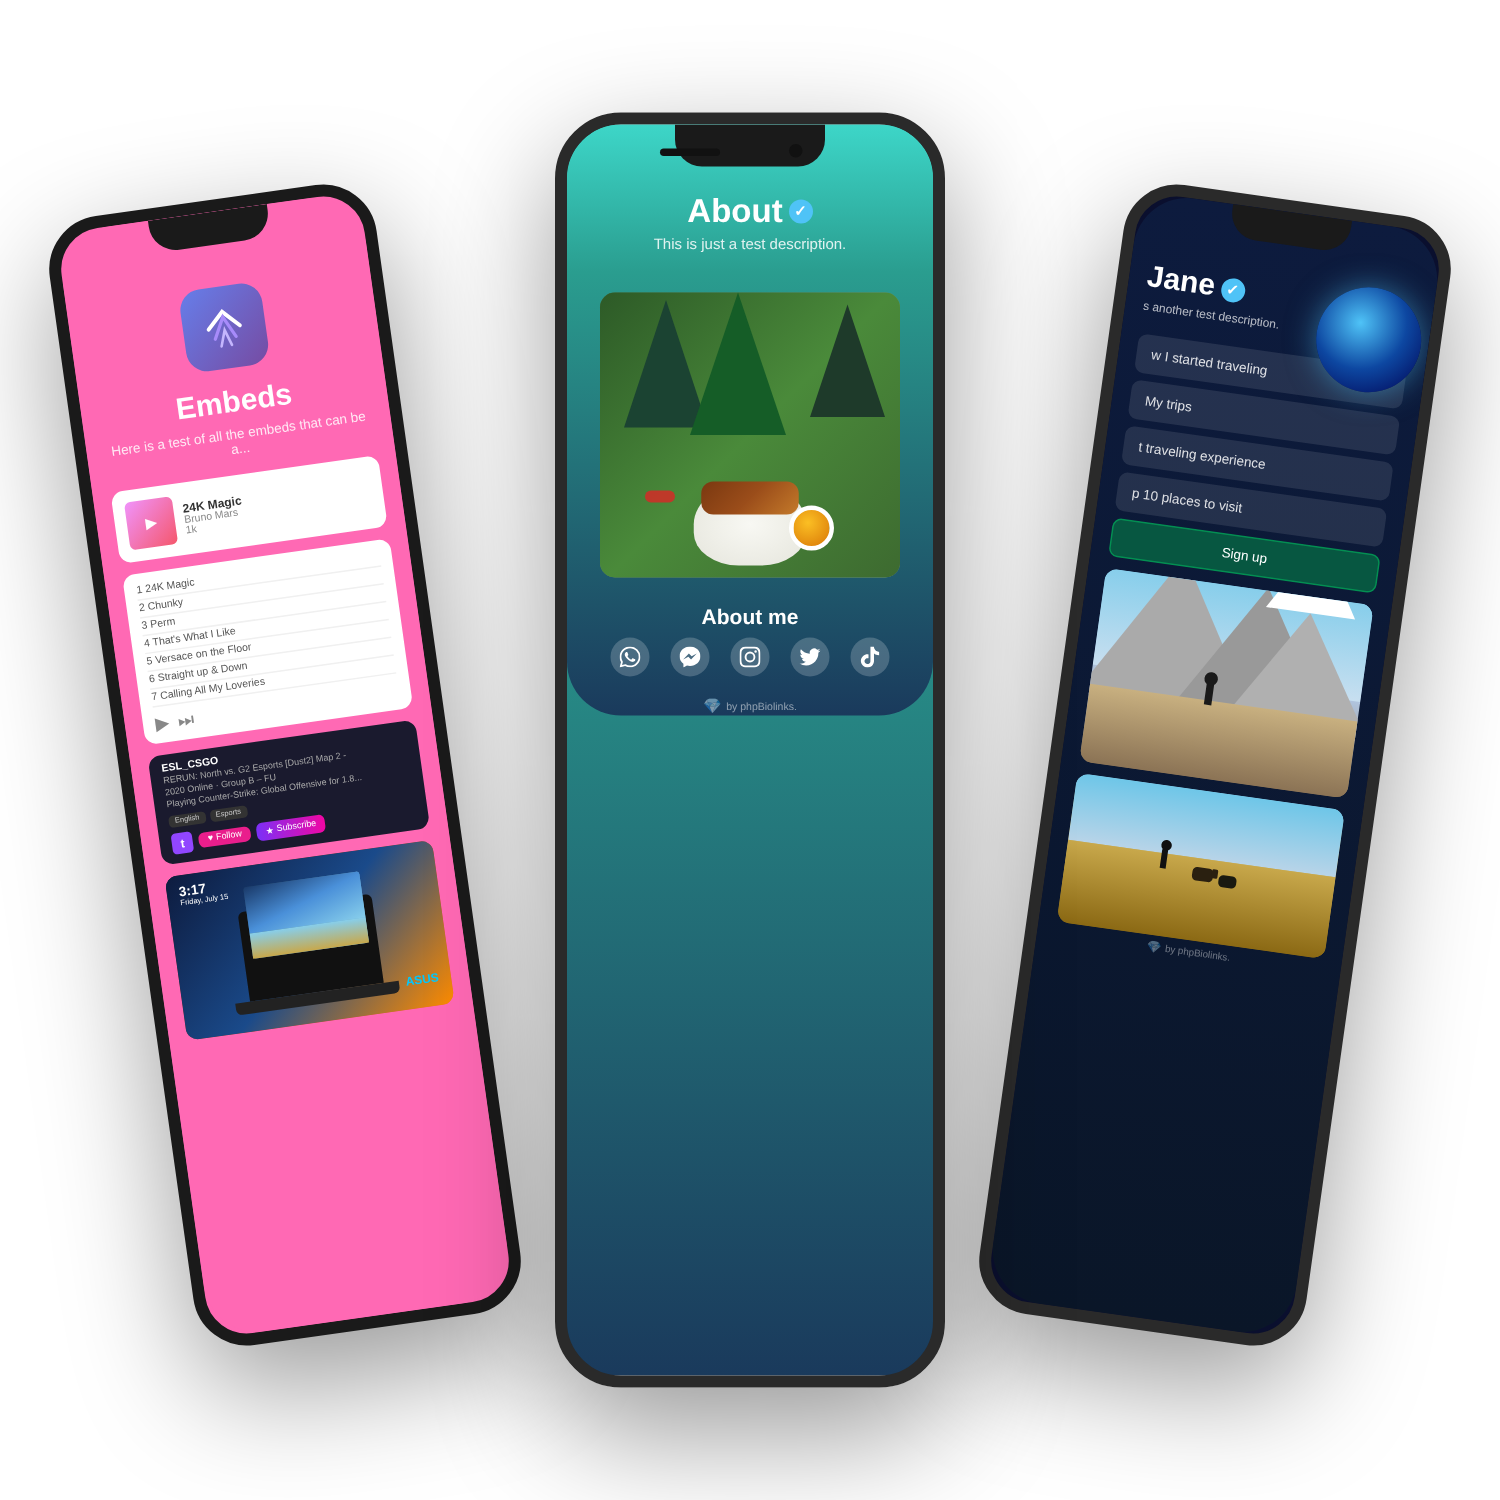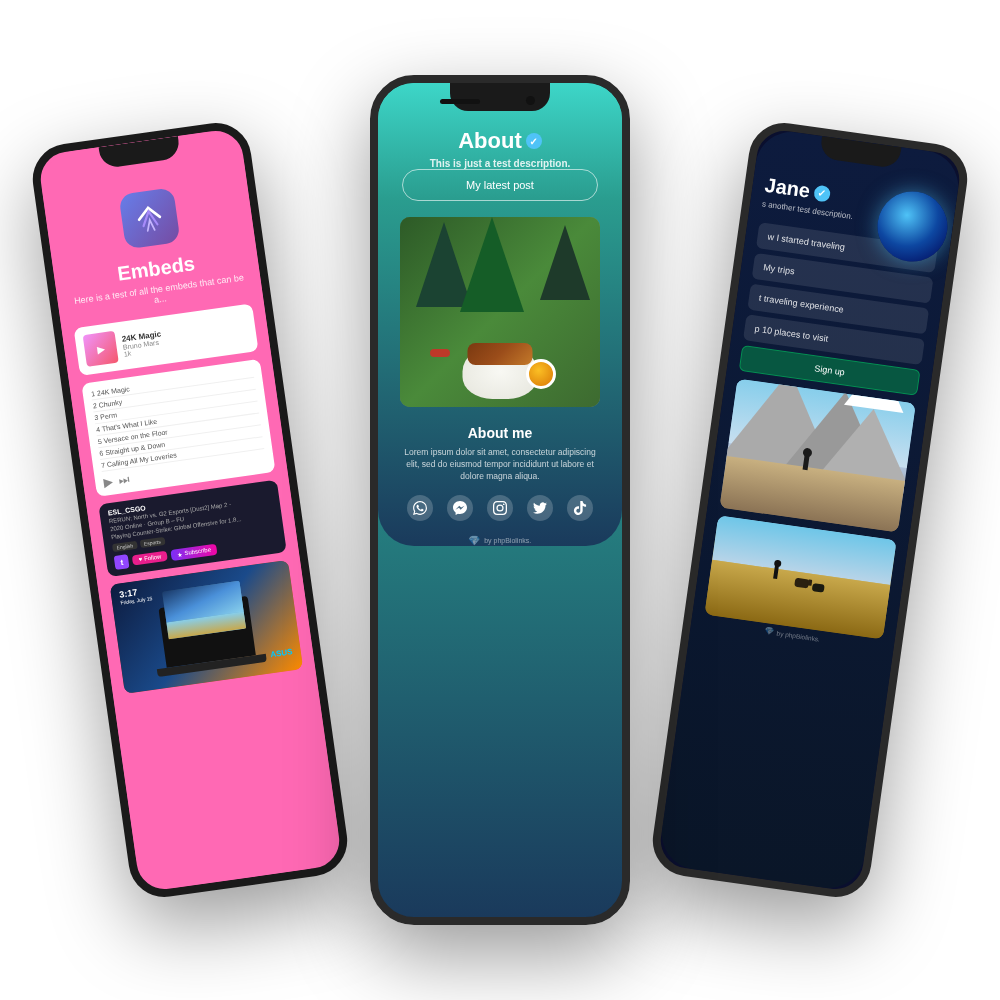--- a/index.html
+++ b/index.html
@@ -318,21 +318,21 @@
       display: inline-flex;
       align-items: center;
       justify-content: center;
       color: white;
       font-size: 10px;
     }
 
     .center-desc {
       color: rgba(255,255,255,0.85);
       font-size: 10px;
-      font-weight: bold;
+      margin-bottom: 18px;
     }
 
     .center-btn {
       width: 80%;
       background: transparent;
       border: 1.5px solid rgba(255,255,255,0.6);
       border-radius: 25px;
       color: white;
       font-size: 11px;
       padding: 9px;
@@ -687,21 +687,20 @@
     <div style="position:absolute;top:13px;left:50%;transform:translateX(26px);width:9px;height:9px;background:#111;border-radius:50%;z-index:15;"></div>
 
     <div class="phone-screen center-screen">
 
       <div class="center-name">
         <span>About</span>
         <div class="verify-icon">✓</div>
       </div>
       <div class="center-desc">This is just a test description.</div>
 
-      <button class="center-btn">My latest post</button>
 
       <div class="food-image">
         <div class="food-plate">
 
           <div style="position:absolute;top:0;left:0;right:0;bottom:0;background:linear-gradient(135deg,#2d5a27 0%,#4a8a3a 50%,#3d6a30 100%);"></div>
 
           <div style="position:absolute;top:5px;left:8%;width:0;height:0;border-left:28px solid transparent;border-right:28px solid transparent;border-bottom:85px solid #1b4332;"></div>
           <div style="position:absolute;top:0;left:30%;width:0;height:0;border-left:32px solid transparent;border-right:32px solid transparent;border-bottom:95px solid #155d27;"></div>
           <div style="position:absolute;top:8px;right:5%;width:0;height:0;border-left:25px solid transparent;border-right:25px solid transparent;border-bottom:75px solid #1e3a2a;"></div>
 
@@ -709,21 +708,20 @@
 
           <div style="position:absolute;bottom:42px;left:50%;transform:translateX(-50%);width:65px;height:22px;background:linear-gradient(135deg,#7a3810,#9b4d1a,#c47a2a);border-radius:8px;"></div>
 
           <div style="position:absolute;bottom:18px;right:22%;width:30px;height:30px;border-radius:50%;background:radial-gradient(circle at 40% 35%,#fbbf24,#d97706);border:3px solid white;"></div>
 
           <div style="position:absolute;bottom:50px;left:15%;width:20px;height:8px;background:#dc2626;border-radius:4px;opacity:0.8;"></div>
         </div>
       </div>
 
       <div class="center-about-title">About me</div>
-      <div class="center-about-text">Lorem ipsum dolor sit amet, consectetur adipiscing elit, sed do eiusmod tempor incididunt ut labore et dolore magna aliqua.</div>
 
       <div class="social-icons">
         <div class="social-icon" title="WhatsApp">
           <svg width="14" height="14" viewBox="0 0 24 24" fill="white">
               <path d="M17.472 14.382c-.297-.149-1.758-.867-2.03-.967-.273-.099-.471-.148-.67.15-.197.297-.767.966-.94 1.164-.173.199-.347.223-.644.075-.297-.15-1.255-.463-2.39-1.475-.883-.788-1.48-1.761-1.653-2.059-.173-.297-.018-.458.13-.606.134-.133.298-.347.446-.52.149-.174.198-.298.298-.497.099-.198.05-.371-.025-.52-.075-.149-.669-1.612-.916-2.207-.242-.579-.487-.5-.669-.51-.173-.008-.371-.01-.57-.01-.198 0-.52.074-.792.372-.272.297-1.04 1.016-1.04 2.479 0 1.462 1.065 2.875 1.213 3.074.149.198 2.096 3.2 5.077 4.487.709.306 1.262.489 1.694.625.712.227 1.36.195 1.871.118.571-.085 1.758-.719 2.006-1.413.248-.694.248-1.289.173-1.413-.074-.124-.272-.198-.57-.347m-5.421 7.403h-.004a9.87 9.87 0 01-5.031-1.378l-.361-.214-3.741.982.998-3.648-.235-.374a9.86 9.86 0 01-1.51-5.26c.001-5.45 4.436-9.884 9.888-9.884 2.64 0 5.122 1.03 6.988 2.898a9.825 9.825 0 012.893 6.994c-.003 5.45-4.437 9.884-9.885 9.884m8.413-18.297A11.815 11.815 0 0012.05 0C5.495 0 .16 5.335.157 11.892c0 2.096.547 4.142 1.588 5.945L.057 24l6.305-1.654a11.882 11.882 0 005.683 1.448h.005c6.554 0 11.89-5.335 11.893-11.893a11.821 11.821 0 00-3.48-8.413z"></path>
             </svg>
         </div>
         <div class="social-icon" title="Messenger">
           <svg width="14" height="14" viewBox="0 0 24 24" fill="white">
               <path d="M12 0C5.373 0 0 4.974 0 11.111c0 3.498 1.744 6.614 4.469 8.654V24l4.088-2.242c1.092.3 2.246.464 3.443.464 6.627 0 12-4.975 12-11.111S18.627 0 12 0zm1.191 14.963l-3.055-3.26-5.963 3.26L10.732 8l3.131 3.259L19.752 8l-6.561 6.963z"></path>

